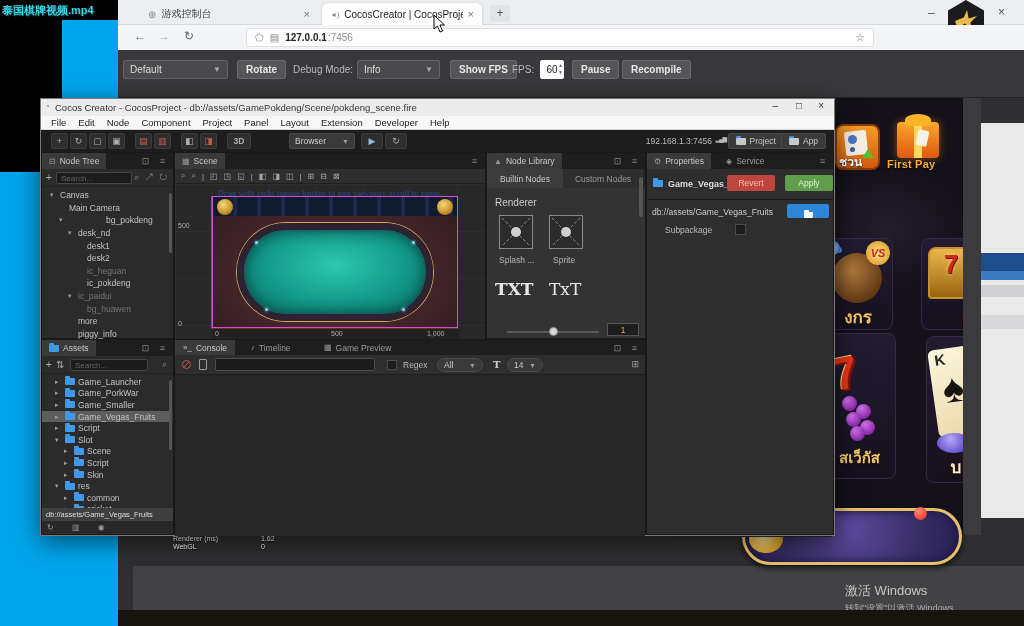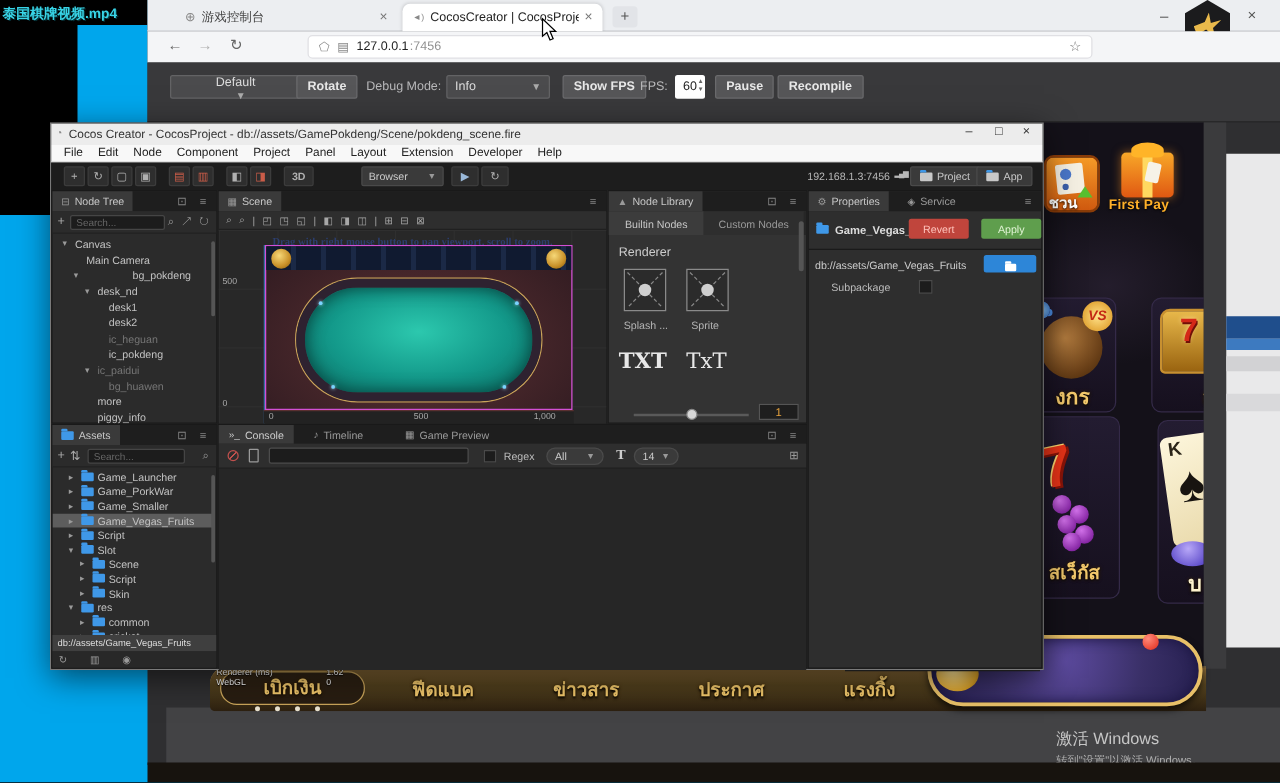--- a/index.html
+++ b/index.html
@@ -22,21 +22,21 @@
   .tab-fav { color:#888; font-size:10px; }
   #newtab-btn { left:372px; top:5px; width:20px; height:17px; text-align:center; font-size:12px; color:#555; background:#e2e4e8; border-radius:3px; line-height:16px; }
   #bw-min { left:810px; top:6px; font-size:12px; color:#555; }
   #bw-close { left:880px; top:5px; font-size:12px; color:#555; }
   #rec-hexagon { left:828px; top:0px; width:40px; height:42px; background:#1b1b1d; clip-path:polygon(50% 0,95% 25%,95% 75%,50% 100%,5% 75%,5% 25%); }
   #rec-bird { position:absolute; left:9px; top:10px; width:22px; height:20px; background:#e9b94b; clip-path:polygon(0 55%,40% 38%,55% 0,62% 42%,100% 30%,70% 62%,78% 100%,45% 68%,12% 90%); }
 
   #urlrow { left:0; top:25px; width:906px; height:25px; background:#f4f5f7; }
   .nav-ic { position:absolute; top:4px; font-size:12px; color:#666; }
   #url-field { left:128px; top:3px; width:628px; height:19px; background:#fff; border:1px solid #e0e0e4; border-radius:4px; display:flex; align-items:center; gap:6px; padding:0 8px; font-size:10px; }
-  .url-host { font-weight:normal; color:#222; }
+  .url-host { font-weight:bold; color:#222; }
   .url-port { color:#909090; }
   .url-ic { color:#888; font-size:10px; }
   .url-star { margin-left:auto; color:#777; font-size:11px; }
   .chrome-ic { position:absolute; top:31px; font-size:11px; color:#555; }
 
   
   #preview-toolbar { left:0; top:50px; width:906px; height:48px; background:#39393b; border-bottom:1px solid #232325; }
   .sel { position:absolute; top:10px; height:19px; background:#4b4b4d; border:1px solid #636365; color:#ddd; font-size:10px; display:flex; align-items:center; justify-content:space-between; padding:0 6px; border-radius:2px; }
   .sel .caret { color:#aaa; font-size:8px; margin-left:8px; }
   .tb-btn { position:absolute; top:10px; height:19px; background:#565658; border:1px solid #6a6a6c; border-radius:2px; color:#e8e8e8; font-size:10px; font-weight:bold; display:flex; align-items:center; padding:0 8px; }
@@ -246,21 +246,21 @@
         <span class="url-port" style="margin-left:-5px;">:7456</span>
         <span class="url-star">☆</span>
       </div>
       <span class="chrome-ic" style="left:812px;">↓</span>
       <span class="chrome-ic" style="left:838px;">⊡</span>
       <span class="chrome-ic" style="left:860px;">↶</span>
       <span class="chrome-ic" style="left:884px;">≡</span>
     </div>
 
     <div class="abs" id="preview-toolbar">
-      <div class="sel" style="left:18px;width:105px;flex-direction:column;">
+      <div class="sel" style="left:5px;width:105px;">
         <span>Default</span>
           <span class="caret">▼</span>
       </div>
       <div class="tb-btn" style="left:119px;">Rotate</div>
       <div class="tb-label" style="left:175px;">Debug Mode:</div>
       <div class="sel" style="left:239px;width:83px;">
         <span>Info</span>
           <span class="caret">▼</span>
       </div>
       <div class="tb-btn" style="left:332px;">Show FPS</div>
@@ -321,35 +321,20 @@
   <div class="abs" id="grey-gap"></div>
   <div class="abs" id="white-strip">
     <div class="ws-band" style="top:130px;height:18px;background:#1f4e8c;"></div>
     <div class="ws-band" style="top:148px;height:9px;background:#3d7ac0;"></div>
     <div class="ws-band" style="top:162px;height:12px;background:#d2d2d4;"></div>
     <div class="ws-band" style="top:192px;height:14px;background:#d9d9db;"></div>
   </div>
 
   <div class="abs" id="bottom-region"></div>
 
-  <div class="abs" id="game-bar">
-    <div id="withdraw-pill" class="gold-label">เบิกเงิน</div>
-    <div id="nav-dots">
-        <i></i>
-        <i></i>
-        <i></i>
-        <i></i>
-      </div>
-    <div id="game-menu-row">
-        <span class="gold-label">ฟีดแบค</span>
-        <span class="gold-label">ข่าวสาร</span>
-        <span class="gold-label">ประกาศ</span>
-        <span class="gold-label">แรงกิ้ง</span>
-      </div>
-  </div>
   <div class="abs" id="topup-btn">
     <div id="topup-coin"></div>
     <div id="topup-dot"></div>
   </div>
   <div class="abs" id="profiler">
     <div><span>Renderer (ms)</span><span class="val">1.62</span></div>
     <div><span>WebGL</span><span class="val">0</span></div>
   </div>
   <div class="abs" id="version-badge">Cocos Creator v2.2.0</div>
 

